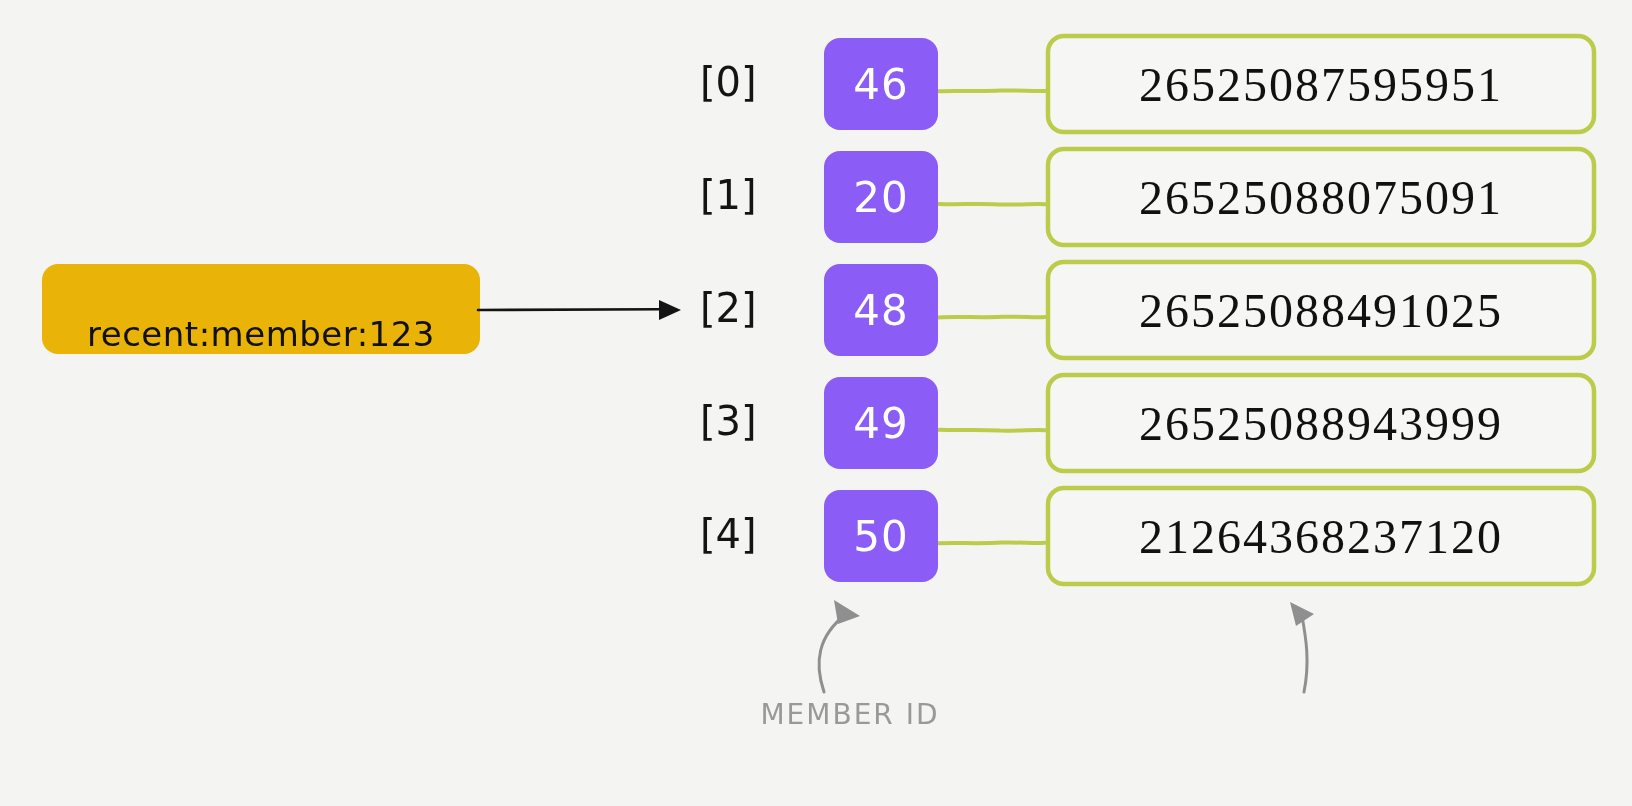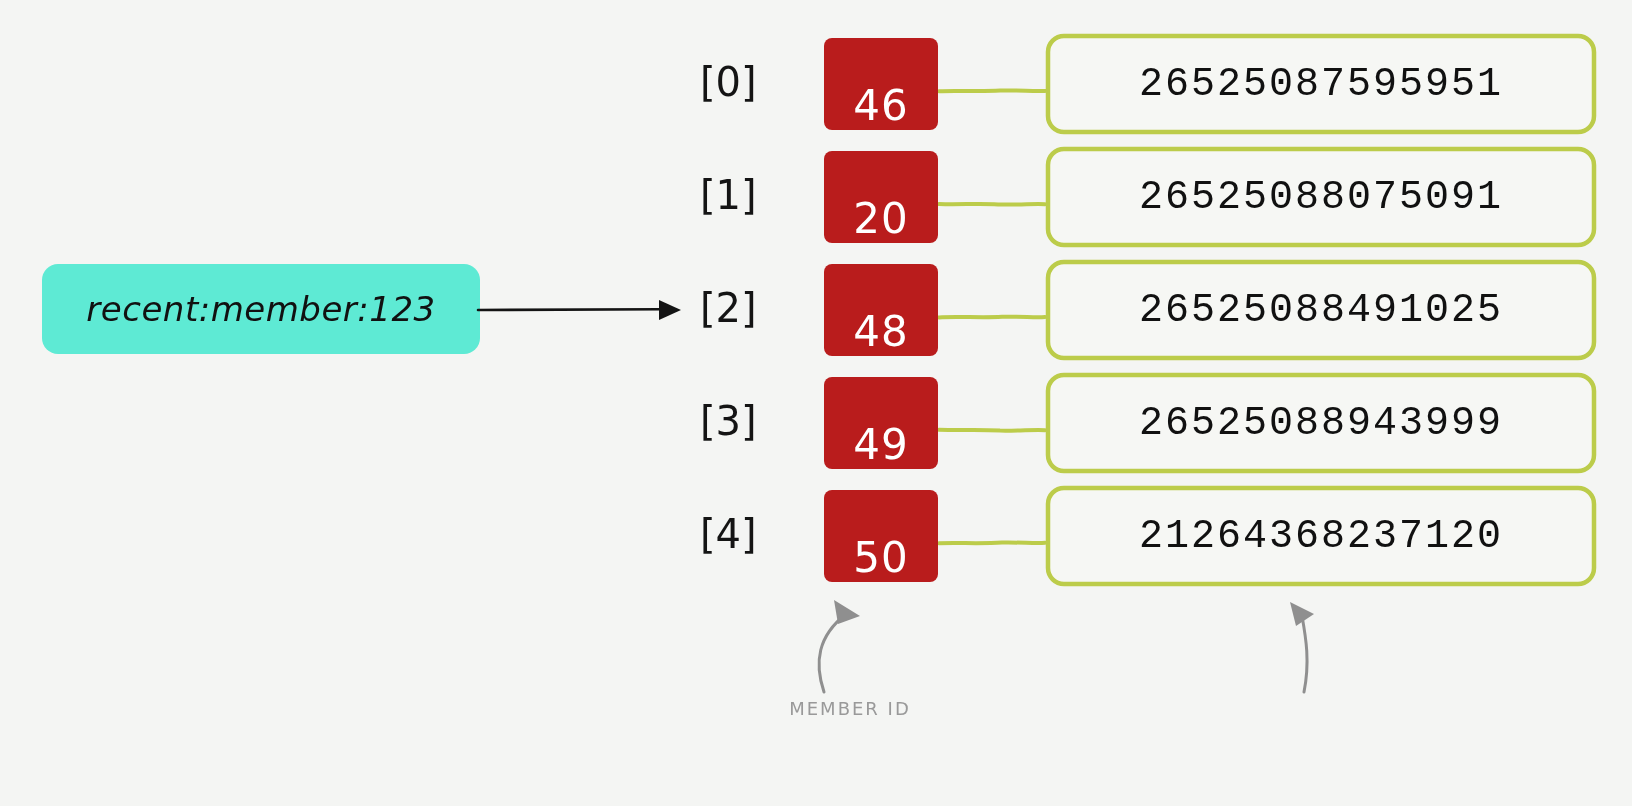--- a/index.html
+++ b/index.html
@@ -20,26 +20,25 @@
     height: 806px;
   }
 
   
   .key-box {
     position: absolute;
     left: 42px;
     top: 264px;
     width: 438px;
     height: 90px;
-    background: #5eead4;
+    background: #eab308;
     border-radius: 16px;
     display: flex;
-    align-items: center;
+    align-items: flex-end;
     justify-content: center;
-    font-style: italic;
   }
   .key-text {
     font-family: "DejaVu Sans", sans-serif;
     font-size: 34px;
     color: #111111;
     letter-spacing: 0.5px;
     white-space: nowrap;
   }
 
   
@@ -69,24 +68,24 @@
     font-size: 40px;
     color: #141414;
     font-family: "DejaVu Sans", sans-serif;
   }
   .member {
     position: absolute;
     left: 124px;
     top: 6px;
     width: 114px;
     height: 92px;
-    background: #b91c1c;
-    border-radius: 8px;
-    display: flex;
-    align-items: flex-end;
+    background: #8b5cf6;
+    border-radius: 16px;
+    display: flex;
+    align-items: center;
     justify-content: center;
   }
   .member-text {
     font-size: 42px;
     color: #ffffff;
     font-family: "DejaVu Sans", sans-serif;
     letter-spacing: 1px;
   }
 
   .connector {
@@ -111,30 +110,30 @@
   }
   .score-text {
     position: absolute;
     left: 0;
     top: 0;
     width: 554px;
     height: 104px;
     display: flex;
     align-items: center;
     justify-content: center;
-    font-size: 40px;
+    font-size: 48px;
     color: #111111;
-    font-family: Liberation Mono, monospace;
+    font-family: Liberation Serif, serif;
     letter-spacing: 2px;
   }
 
   
   .annot {
     position: absolute;
-    font-size: 18px;
+    font-size: 28px;
     color: #999999;
     letter-spacing: 2px;
     font-family: "DejaVu Sans", sans-serif;
     text-align: center;
     white-space: nowrap;
   }
   .annot-arrow {
     position: absolute;
   }
 </style>

